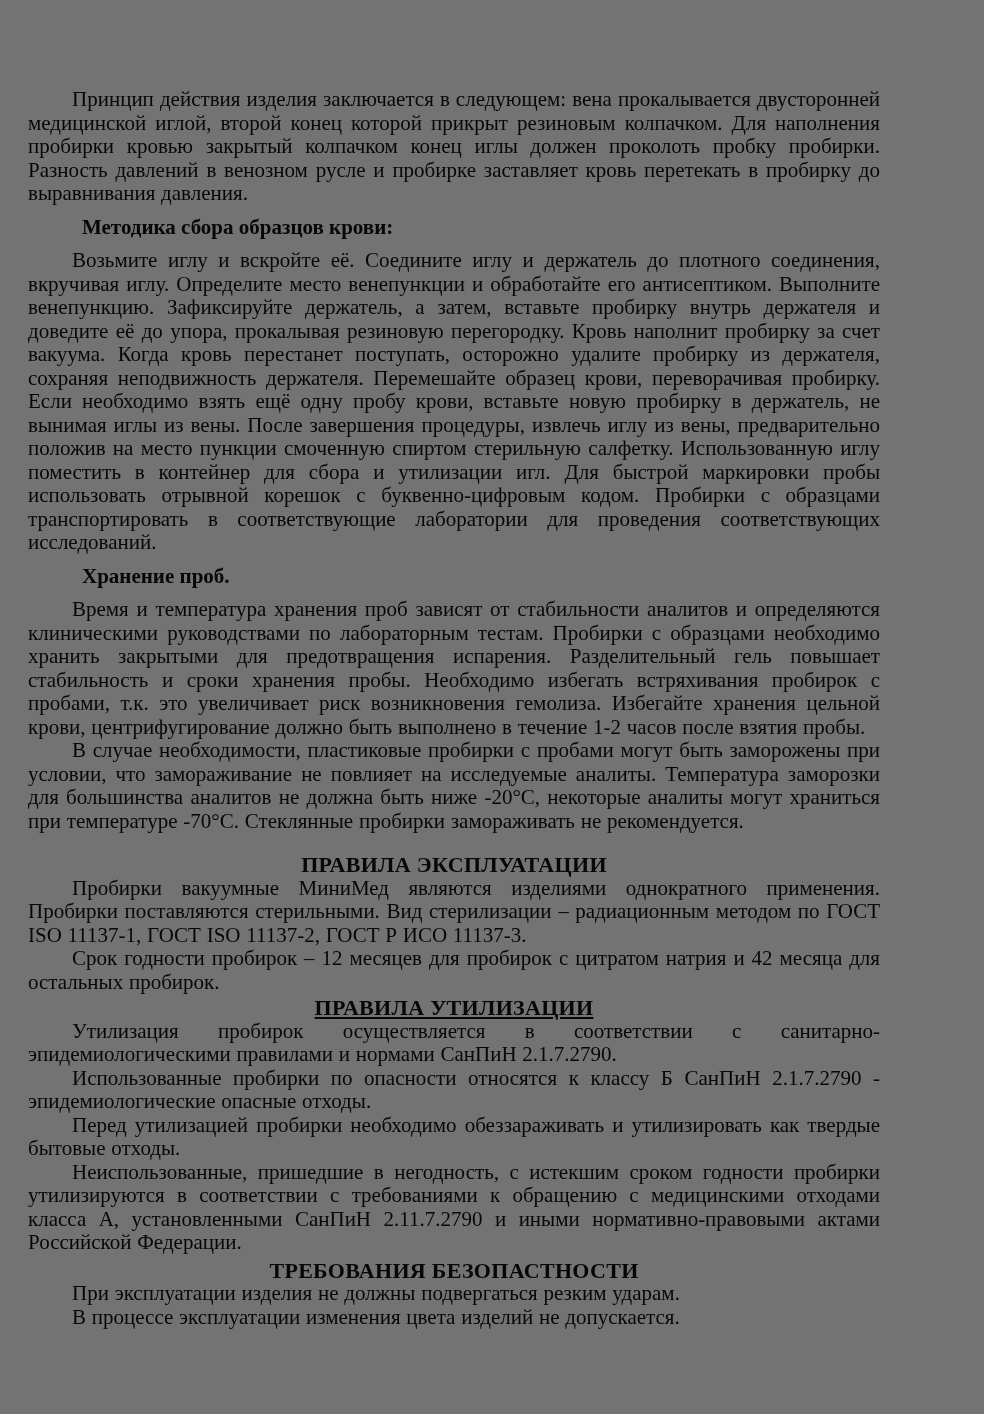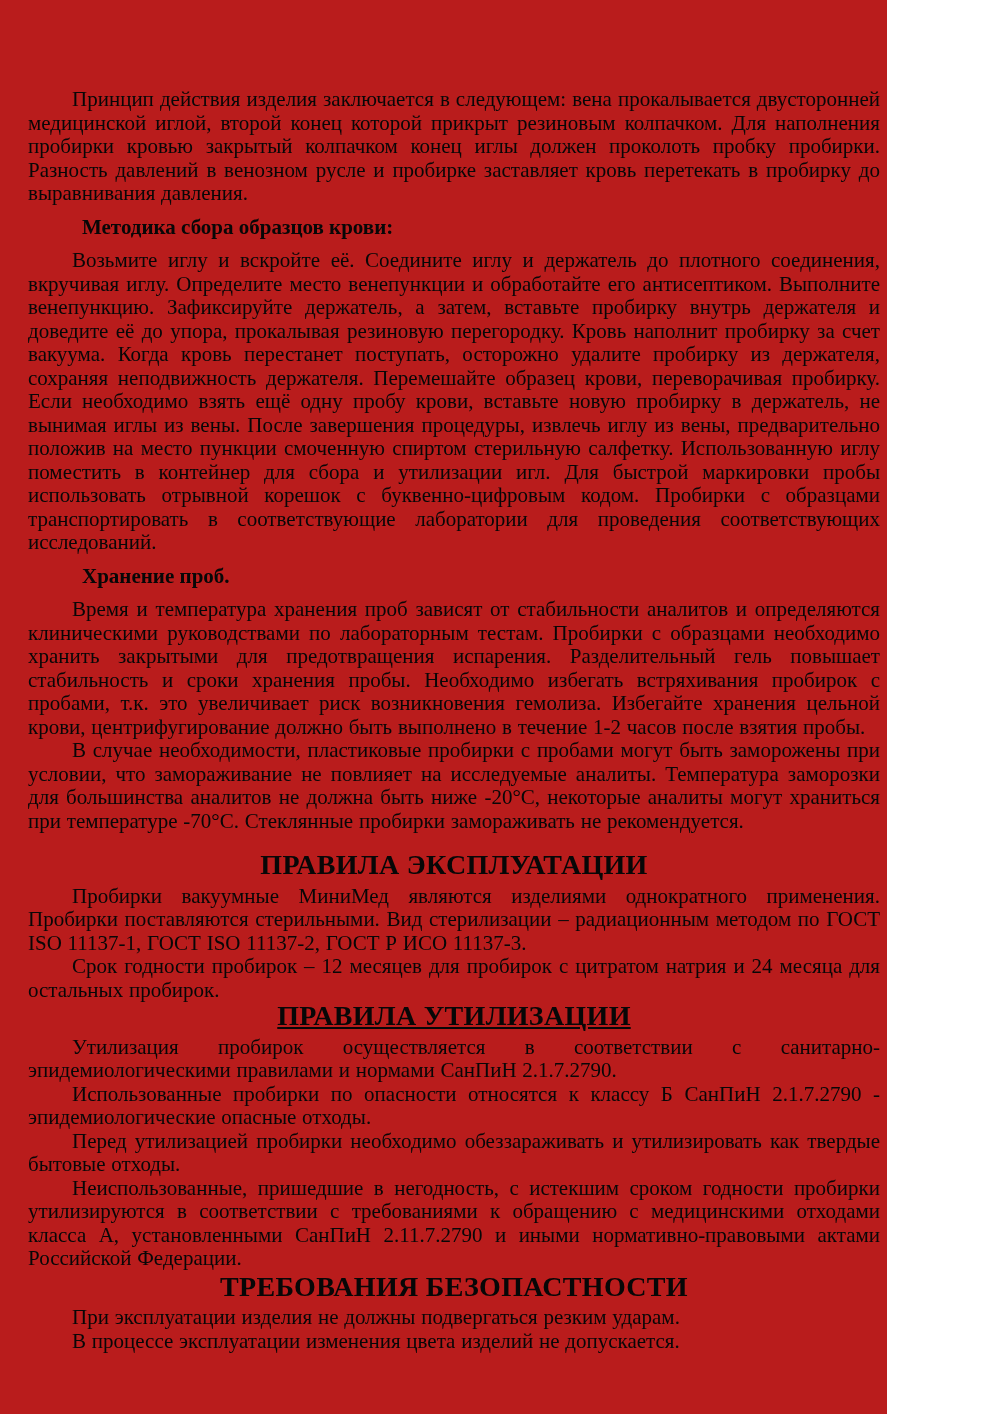--- a/index.html
+++ b/index.html
@@ -4,23 +4,23 @@
 <style>
   * { box-sizing: border-box; }
   html, body { margin: 0; padding: 0; }
   body {
     width: 1000px;
     background: #ffffff;
     font-family: "Liberation Serif", "DejaVu Serif", serif;
   }
   .page {
     position: relative;
-    width: 887px;
+    width: 984px;
     height: 1414px;
-    background: #b91c1c;
+    background: #737373;
     overflow: hidden;
   }
   .content {
     position: absolute;
     left: 28px;
     top: 88px;
     width: 852px;
     font-size: 21px;
     line-height: 23.5px;
     color: #070707;
@@ -30,24 +30,24 @@
     text-align: justify;
     text-indent: 44px;
     word-spacing: 0.5px;
   }
   .subheading {
     margin: 10px;
     font-weight: bold;
     text-indent: 44px;
   }
   .section-heading {
-    margin: 8px;
+    margin: 0;
     font-weight: bold;
     text-align: center;
-    font-size: 28px;
+    font-size: 22px;
     letter-spacing: 0.3px;
   }
   .gap-large { margin-top: 20px; }
   .gap-small { margin-top: 4px; }
   .gap-tiny  { margin-top: 2px; text-decoration: underline; }
 </style>
 </head>
 <body>
 
 <div class="page">
@@ -62,21 +62,21 @@
     <p class="subheading">Хранение проб.</p>
 
     <p class="para">Время и температура хранения проб зависят от стабильности аналитов и определяются клиническими руководствами по лабораторным тестам. Пробирки с образцами необходимо хранить закрытыми для предотвращения испарения. Разделительный гель повышает стабильность и сроки хранения пробы. Необходимо избегать встряхивания пробирок с пробами, т.к. это увеличивает риск возникновения гемолиза. Избегайте хранения цельной крови, центрифугирование должно быть выполнено в течение 1-2 часов после взятия пробы.</p>
 
     <p class="para">В случае необходимости, пластиковые пробирки с пробами могут быть заморожены при условии, что замораживание не повлияет на исследуемые аналиты. Температура заморозки для большинства аналитов не должна быть ниже -20°С, некоторые аналиты могут храниться при температуре -70°С. Стеклянные пробирки замораживать не рекомендуется.</p>
 
     <div class="section-heading gap-large">ПРАВИЛА ЭКСПЛУАТАЦИИ</div>
 
     <p class="para">Пробирки вакуумные МиниМед являются изделиями однократного применения. Пробирки поставляются стерильными. Вид стерилизации – радиационным методом по ГОСТ ISO 11137-1, ГОСТ ISO 11137-2, ГОСТ Р ИСО 11137-3.</p>
 
-    <p class="para">Срок годности пробирок – 12 месяцев для пробирок с цитратом натрия и 24 месяца для остальных пробирок.</p>
+    <p class="para">Срок годности пробирок – 12 месяцев для пробирок с цитратом натрия и 42 месяца для остальных пробирок.</p>
 
     <div class="section-heading gap-tiny">ПРАВИЛА УТИЛИЗАЦИИ</div>
 
     <p class="para">Утилизация пробирок осуществляется в соответствии с санитарно-эпидемиологическими правилами и нормами СанПиН 2.1.7.2790.</p>
 
     <p class="para">Использованные пробирки по опасности относятся к классу Б СанПиН 2.1.7.2790 - эпидемиологические опасные отходы.</p>
 
     <p class="para">Перед утилизацией пробирки необходимо обеззараживать и утилизировать как твердые бытовые отходы.</p>
 
     <p class="para">Неиспользованные, пришедшие в негодность, с истекшим сроком годности пробирки утилизируются в соответствии с требованиями к обращению с медицинскими отходами класса А, установленными СанПиН 2.11.7.2790 и иными нормативно-правовыми актами Российской Федерации.</p>

